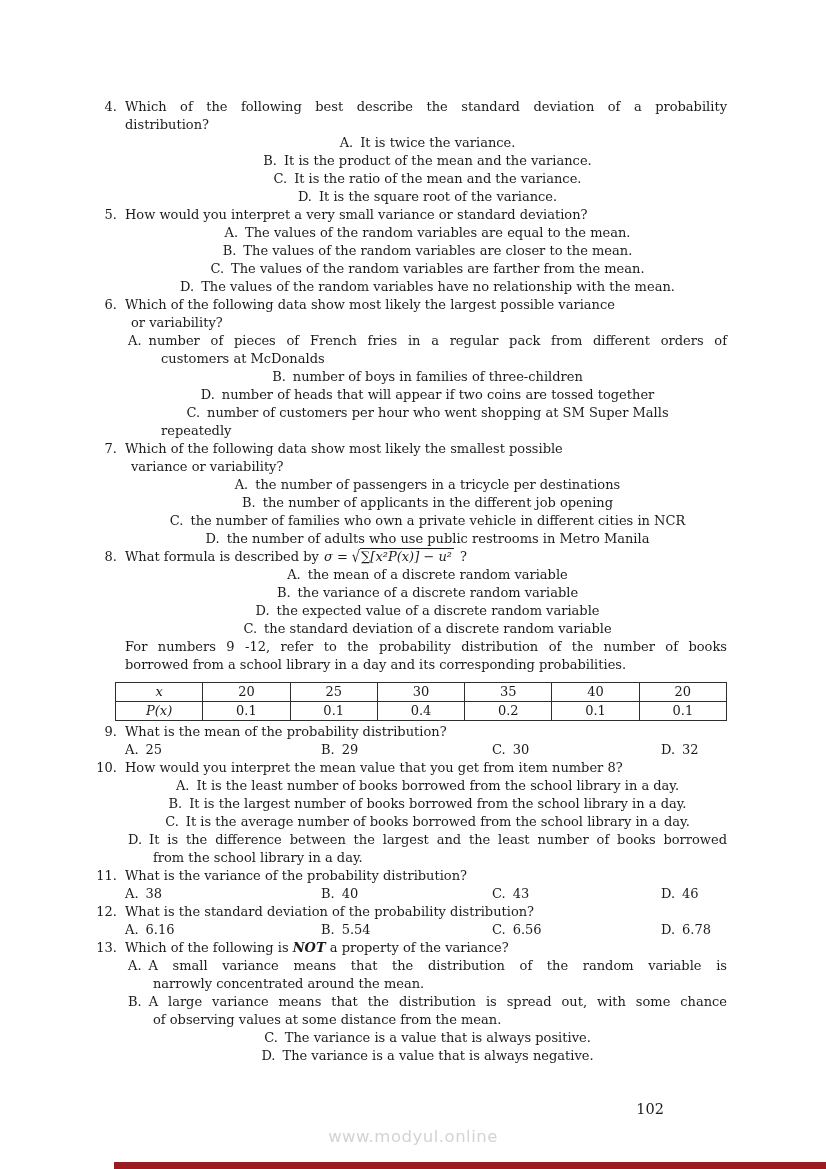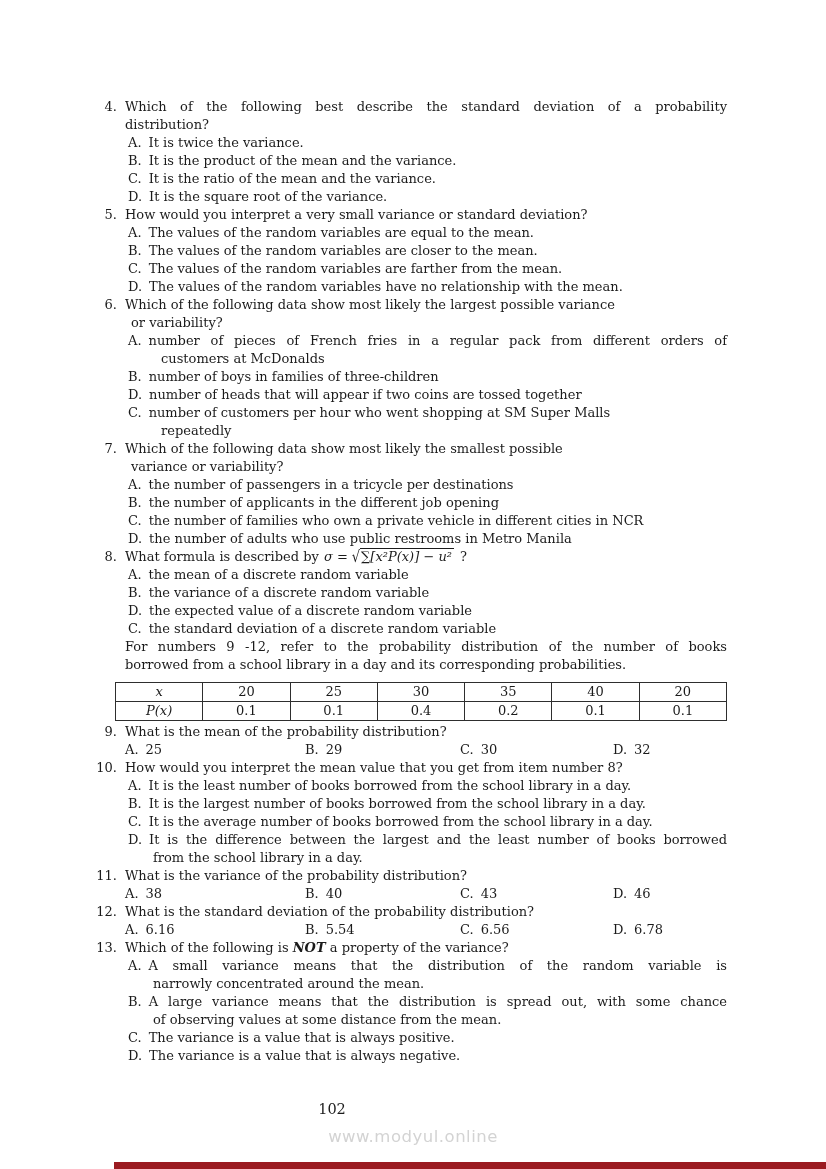--- a/index.html
+++ b/index.html
@@ -6,38 +6,38 @@
   body{
     width:826px;height:1169px;position:relative;background:#ffffff;overflow:hidden;
     font-family:"DejaVu Serif", serif;font-size:13px;line-height:18px;color:#1b1b1b;
   }
   .content{position:absolute;left:92px;top:98px;width:635px;}
   .q{display:flex;}
   .qnum{width:25px;text-align:right;flex:none;}
   .qbody{flex:1;margin-left:8px;min-width:0;}
   .jl{text-align:justify;text-align-last:justify;}
   .stem2{padding-left:6px;}
-  .opt{padding-left:28px;text-indent:-25px;}
+  .opt{padding-left:28px;text-indent:-25px;text-align:center;}
   .olabel{margin-right:7px;}
   .cont{padding-left:28px;}
   .cont2{padding-left:36px;}
-  .orow{display:flex;}
+  .orow{display:flex;gap:16px;}
   .orow .c1{width:180px;}
   .orow .c2{width:155px;}
   .orow .c3{width:153px;}
   .orow .c4{flex:1;}
   .bi{font-weight:bold;font-style:italic;}
   .math{font-style:italic;white-space:nowrap;margin-left:5px;}
   .rad{font-style:normal;display:inline-block;transform:scaleY(1.2);margin-left:4px;}
   .radicand{border-top:1px solid #1b1b1b;padding:0 2px 0 1px;}
   .fsuffix{margin-left:6px;}
   table.ptable{border-collapse:collapse;margin:8px 0 2px 23px;width:612px;table-layout:fixed;}
   .ptable td{border:1px solid #2e2e2e;text-align:center;height:18px;padding:0;}
   .ptable td.var{font-style:italic;}
-  .pageno{position:absolute;top:1100px;left:0;width:664px;text-align:center;font-size:14.5px;}
+  .pageno{position:absolute;top:1100px;left:0;width:664px;text-align:right;font-size:14.5px;}
   .watermark{position:absolute;top:1128px;left:0;width:826px;text-align:center;
     font-family:"DejaVu Sans", sans-serif;font-size:16.5px;color:#d3d3d3;letter-spacing:0.5px;}
   .footer-bar{position:absolute;bottom:0;left:114px;right:0;height:7px;background:#9b1b21;}
 </style>
 </head>
 <body>
 
 <div class="content">
 
   <div class="q">

